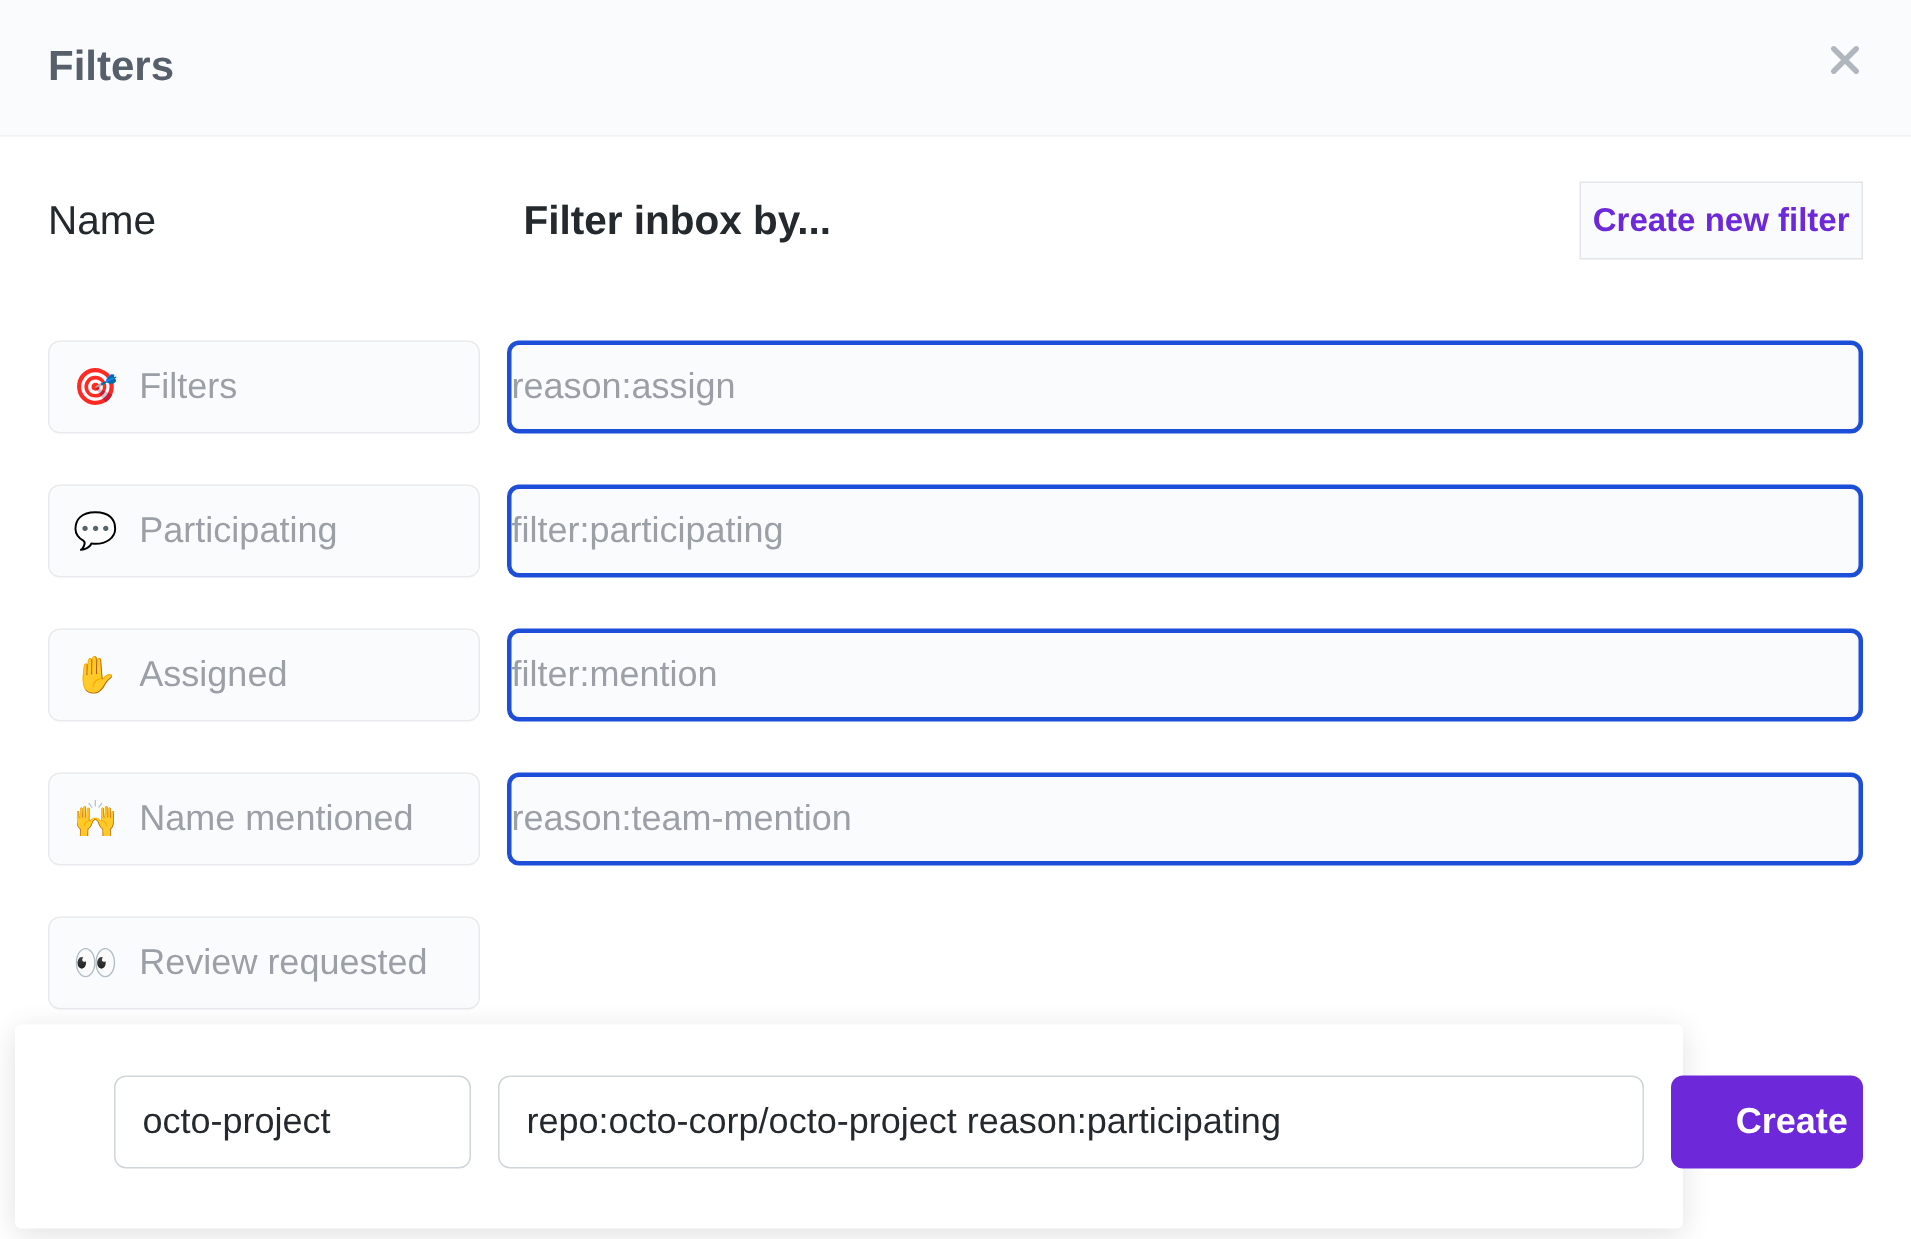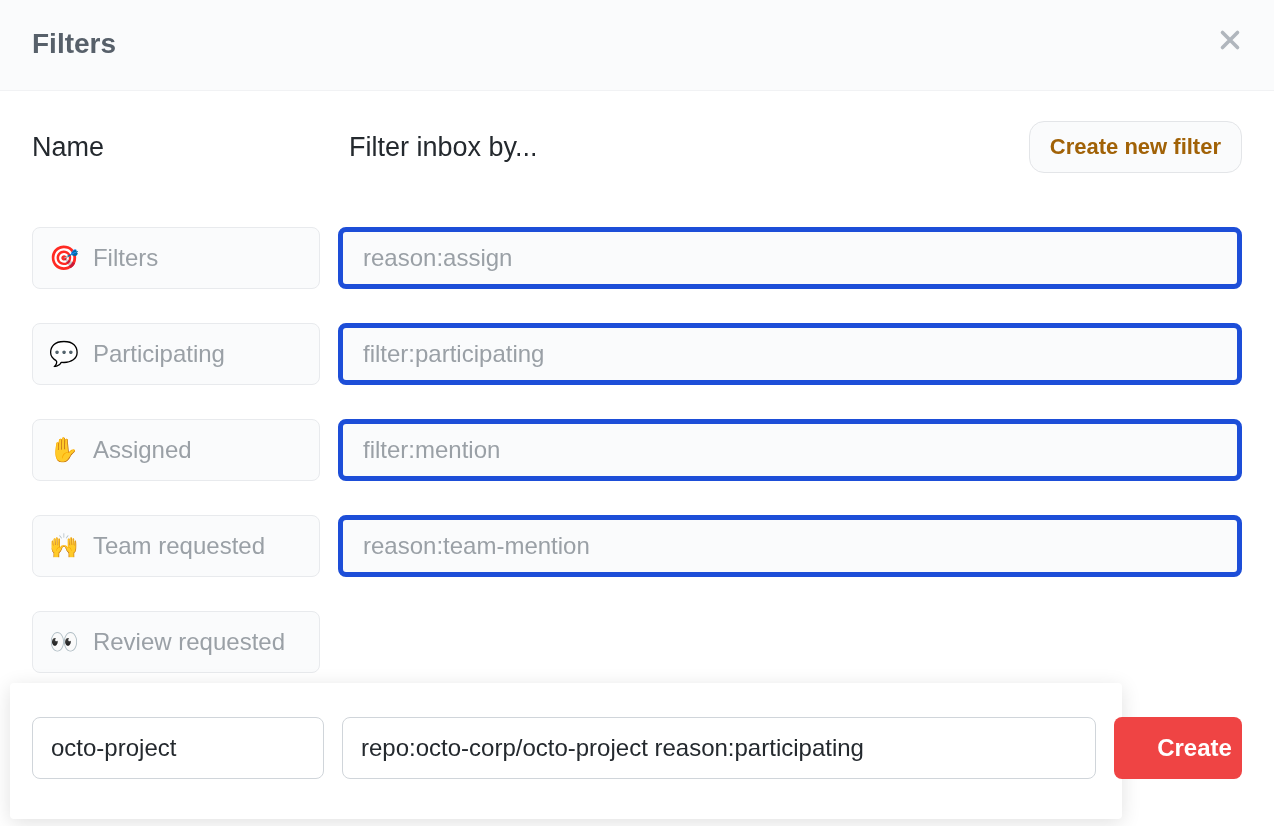--- a/index.html
+++ b/index.html
@@ -41,31 +41,31 @@
   }
   .col-name-header {
     width: 288px;
     font-size: 27px;
     font-weight: 400;
     color: #24292e;
   }
   .col-query-header {
     flex: 1;
     font-size: 27px;
-    font-weight: 400;
+    font-weight: 700;
     color: #24292e;
   }
   .create-new-btn {
     font-size: 22px;
     font-weight: 600;
-    color: #a16207;
+    color: #6d28d9;
     background: #fafbfc;
     border: 1px solid #e3e5e8;
-    border-radius: 15px;
-    padding: 12px 20px;
+    border-radius: 0;
+    padding: 12px 8px;
     cursor: default;
   }
   .filter-row {
     display: flex;
     align-items: center;
     gap: 18px;
     margin-bottom: 34px;
   }
   .name-box {
     width: 288px;
@@ -88,23 +88,23 @@
   }
   .name-box .label {
     overflow: hidden;
     text-overflow: ellipsis;
   }
   .query-box {
     flex: 1;
     height: 62px;
     display: flex;
     align-items: center;
-    padding: 0 20px;
-    background: #fafbfc;
-    border: 5px solid #1d4ed8;
+    padding: 0 0;
+    background: #fafbfc;
+    border: 3px solid #1d4ed8;
     border-radius: 8px;
     font-size: 24px;
     color: #9aa0a6;
   }
   .active-area {
     position: relative;
     margin-top: 44px;
   }
   .highlight-box {
     position: absolute;
@@ -128,26 +128,26 @@
     height: 62px;
     border: 1px solid #d0d5da;
     border-radius: 8px;
     background: #ffffff;
     font-size: 24px;
     color: #24292e;
     padding: 0 18px;
     font-family: inherit;
     outline: none;
   }
-  .active-name { width: 292px; }
+  .active-name { width: 238px; margin-left: 44px; }
   .active-query { flex: 1; }
   .create-btn {
     width: 128px;
     height: 62px;
-    background: #ef4444;
+    background: #6d28d9;
     border: none;
     border-radius: 8px;
     color: #ffffff;
     font-size: 24px;
     font-weight: 600;
     cursor: pointer;
     padding-left: 33px;
   }
 </style>
 </head>
@@ -186,21 +186,21 @@
       <div class="filter-row">
         <div class="name-box">
           <span class="emoji">✋</span>
           <span class="label">Assigned</span>
         </div>
         <div class="query-box">filter:mention</div>
       </div>
       <div class="filter-row">
         <div class="name-box">
           <span class="emoji">🙌</span>
-          <span class="label">Team requested</span>
+          <span class="label">Name mentioned</span>
         </div>
         <div class="query-box">reason:team-mention</div>
       </div>
       <div class="filter-row">
         <div class="name-box">
           <span class="emoji">👀</span>
           <span class="label">Review requested</span>
         </div>
       </div>
     </div>

